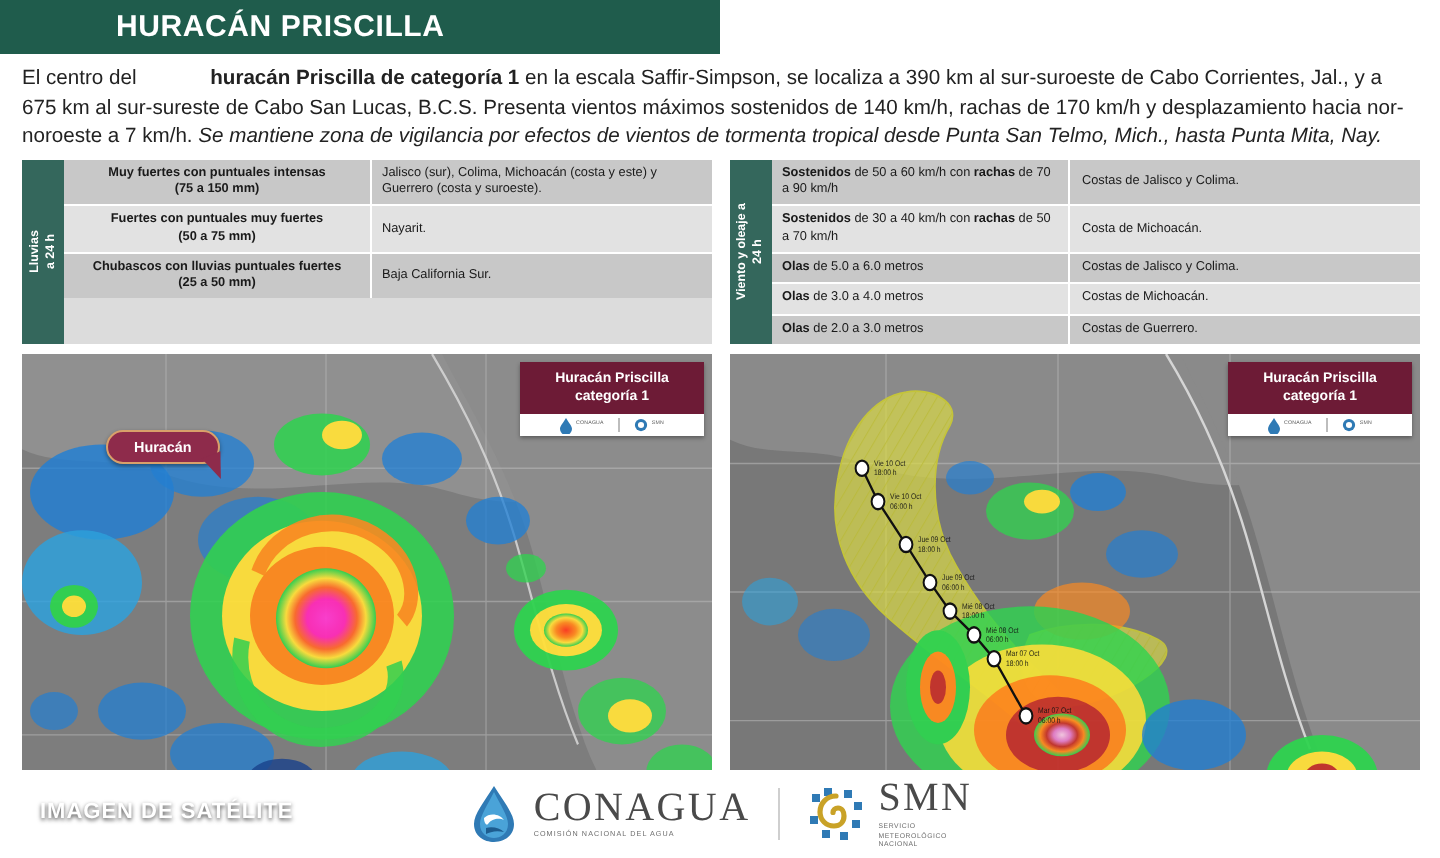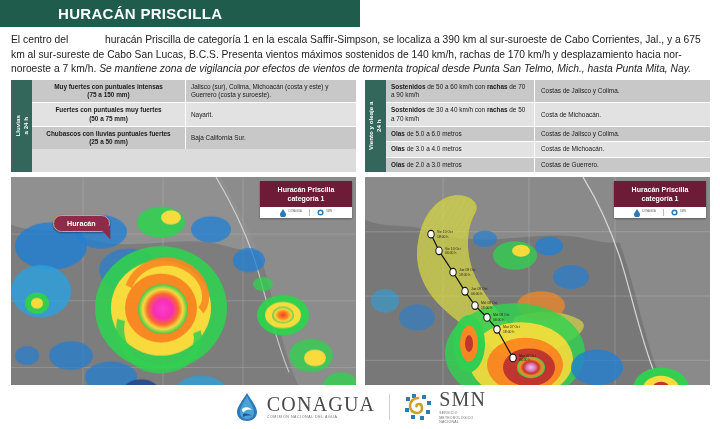--- a/index.html
+++ b/index.html
@@ -58,21 +58,21 @@
   }
 
   
   .intro {
     padding: 6px 11px 2px 11px;
     font-size: 10.3px;
     line-height: 1.42;
     color: #222222;
     text-align: left;
   }
-  .intro b { font-weight: normal; padding-left: 34px; }
+  .intro b { font-weight: bold; padding-left: 34px; }
   .intro i { font-style: italic; margin-top: 48px; }
 
   
   .tables {
     display: flex;
     gap: 9px;
     padding: 1px 10px 0 11px;
     box-sizing: border-box;
   }
   .table-block {
@@ -474,20 +474,21 @@
           <div class="mini-logo">
             <svg width="7" height="7" viewBox="0 0 16 16">
                 <circle cx="8" cy="8" r="7" fill="#2f7ab5"></circle>
                 <circle cx="8" cy="8" r="3.5" fill="#ffffff"></circle>
               </svg>
             <span class="mini-text">SMN</span>
           </div>
         </div>
       </div>
 
+      <div class="panel-caption">IMAGEN DE SATÉLITE</div>
     </div>
 
     <div class="panel">
       <svg viewBox="0 0 345 205" preserveAspectRatio="none" style="position:absolute;inset:0;width:100%;height:100%;">
         <defs>
           <radialGradient id="core2" cx="50%" cy="50%" r="50%">
             <stop offset="0%" stop-color="#f3c6e6"></stop>
             <stop offset="30%" stop-color="#e07acb"></stop>
             <stop offset="55%" stop-color="#c4322b"></stop>
             <stop offset="78%" stop-color="#ff8a1e"></stop>

